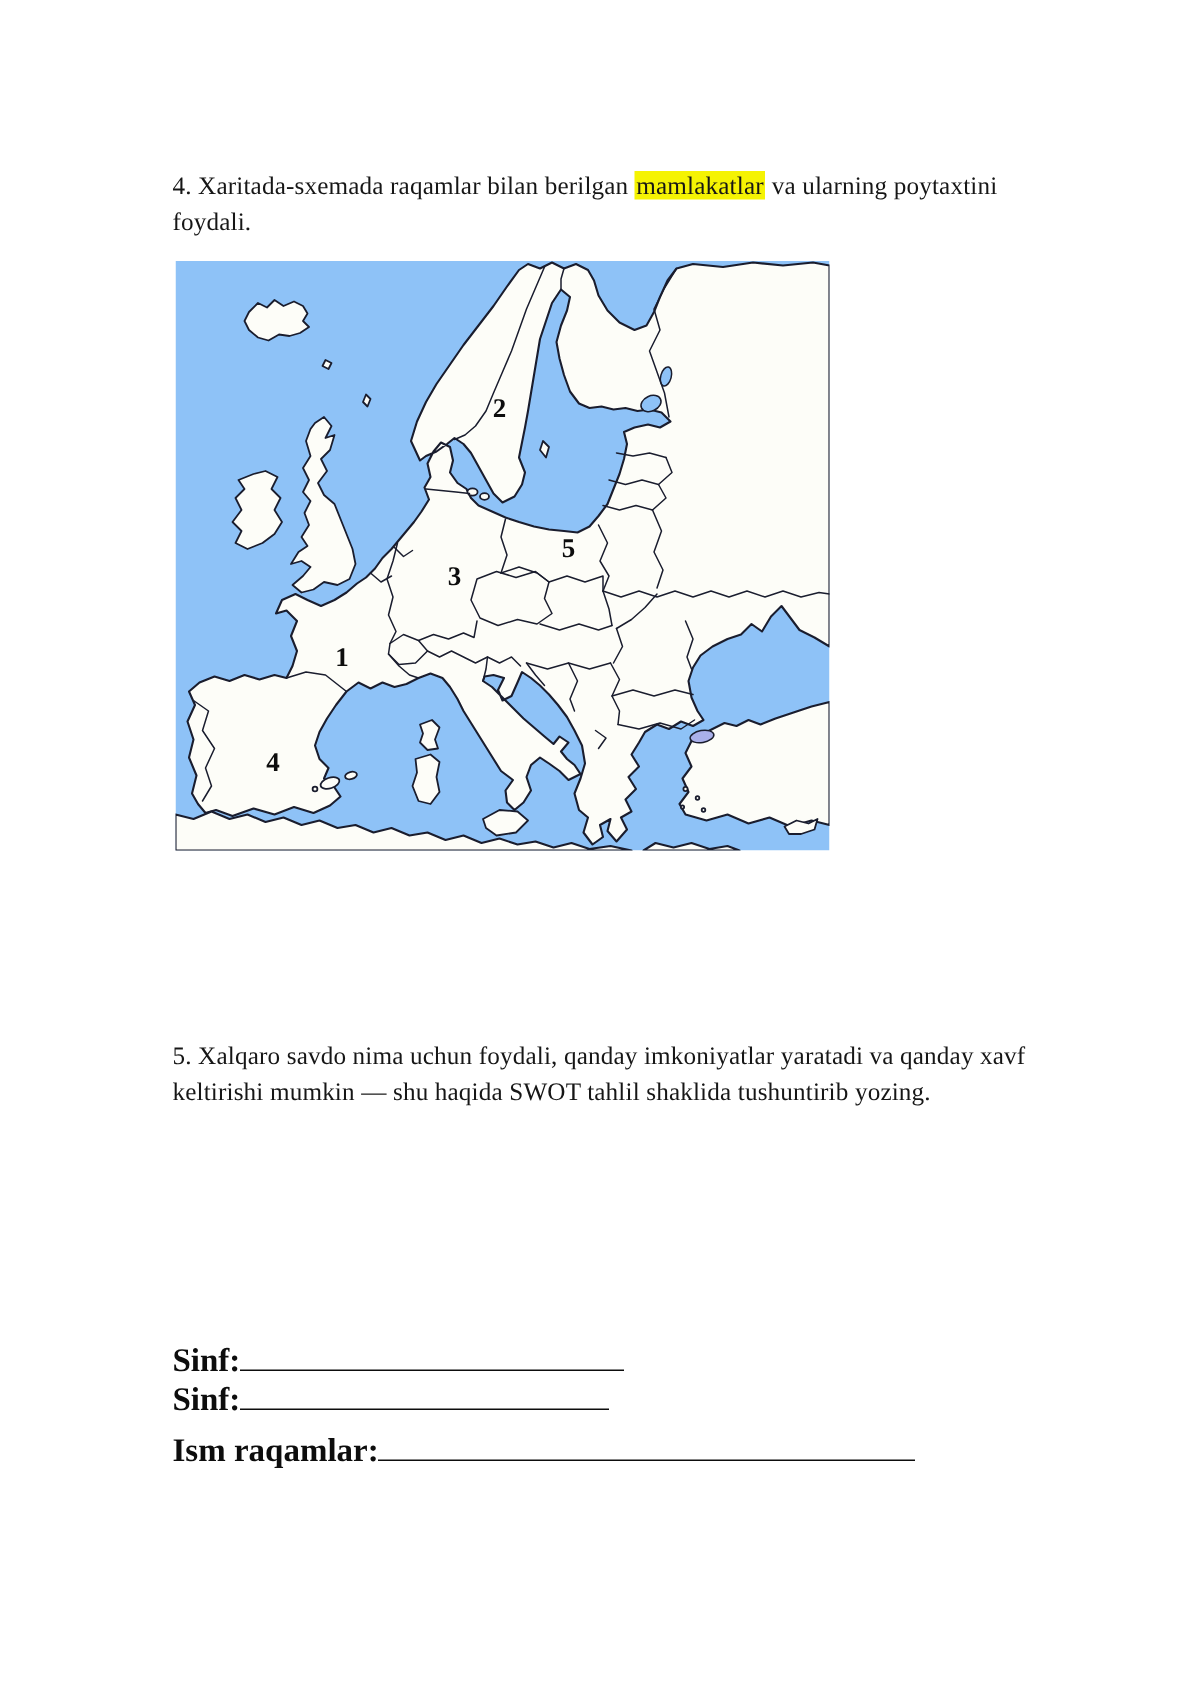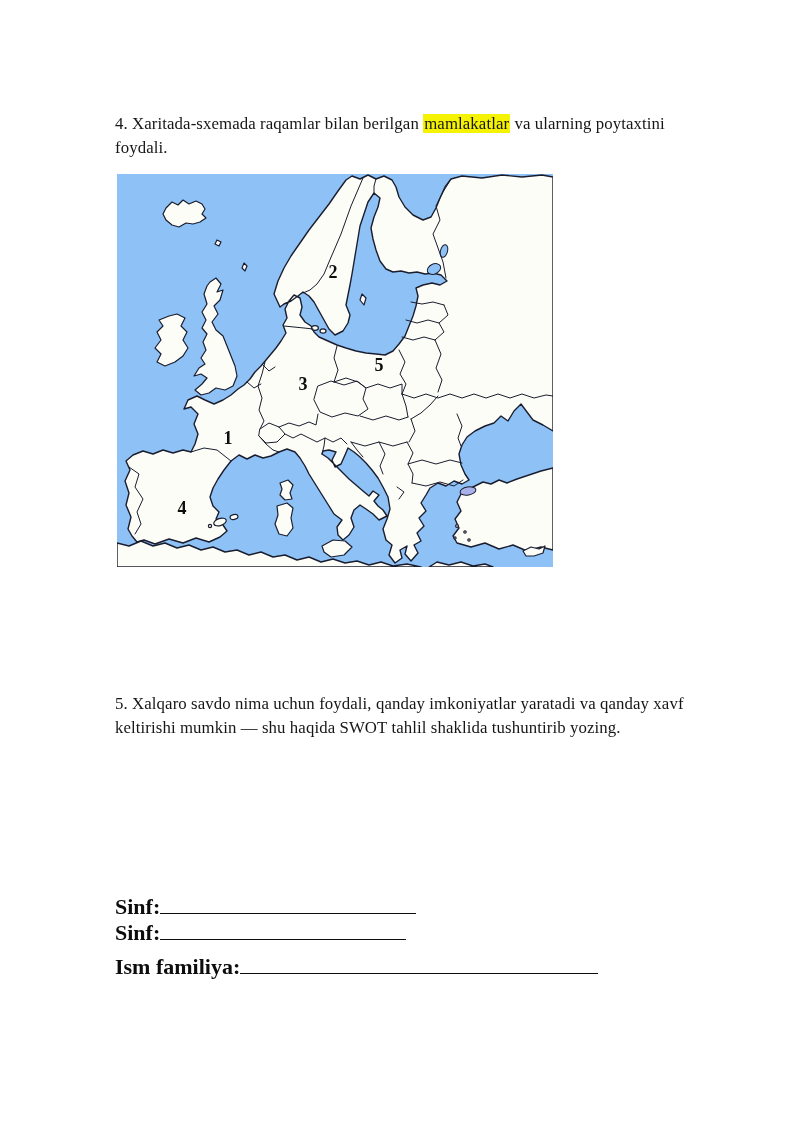--- a/index.html
+++ b/index.html
@@ -191,17 +191,17 @@
   </div>
 
   <div class="form">
     <div class="frow">
       <span class="flabel">Sinf:</span><span class="fline w1"></span>
     </div>
     <div class="frow">
       <span class="flabel">Sinf:</span><span class="fline w2"></span>
     </div>
     <div class="frow gap">
-      <span class="flabel">Ism familiya:</span><span class="fline w3"></span>
+      <span class="flabel">Ism raqamlar:</span><span class="fline w3"></span>
     </div>
   </div>
 
 </div>
 
 </body></html>

